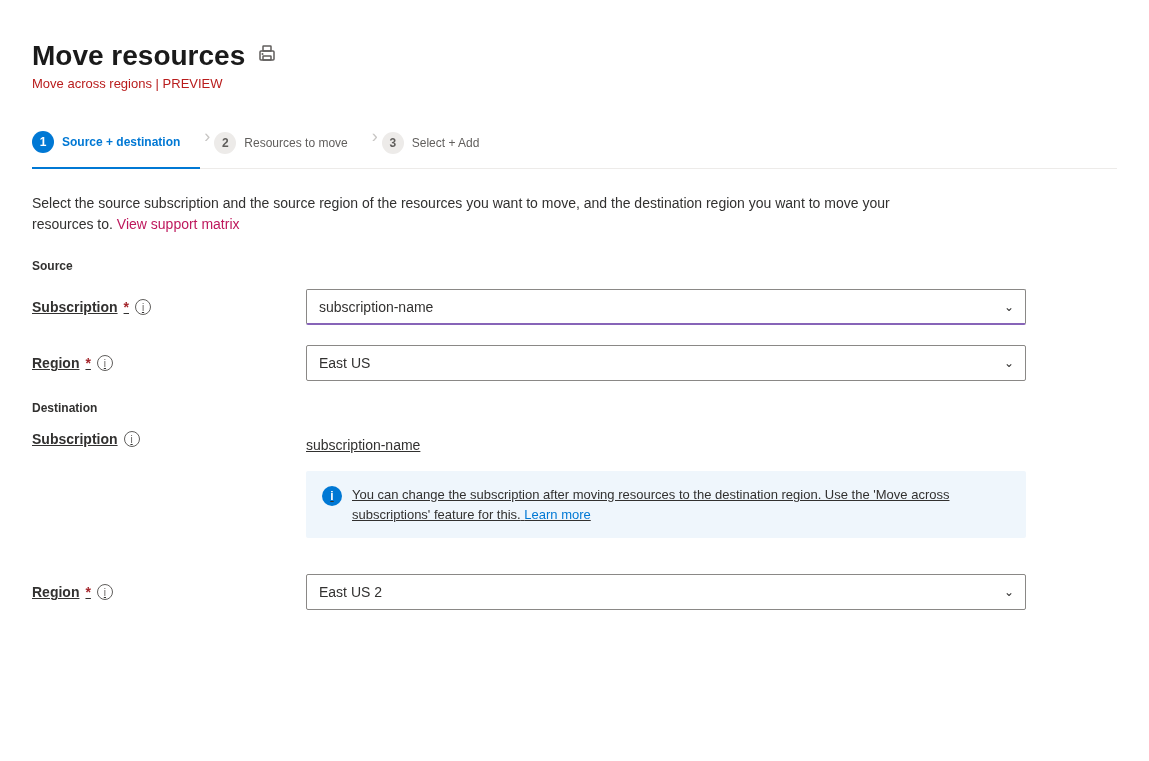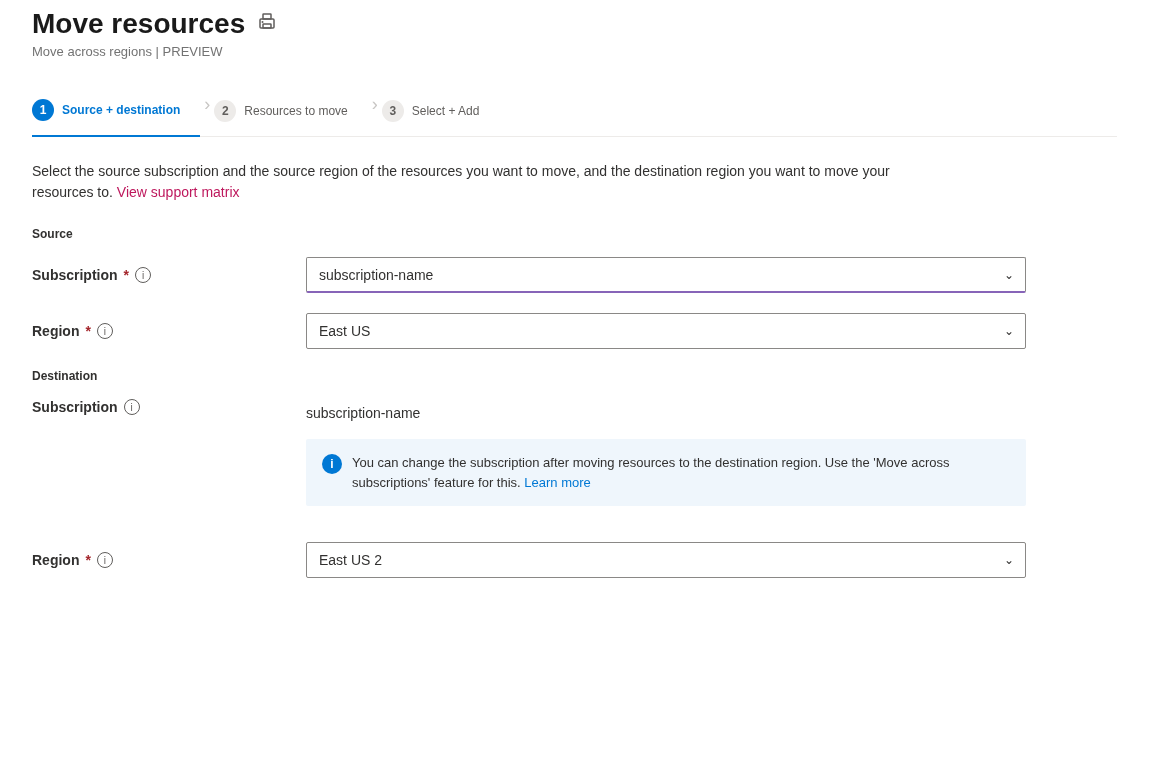--- a/index.html
+++ b/index.html
@@ -4,21 +4,21 @@
   <style>
     * { box-sizing: border-box; margin: 0; padding: 0; }
     body {
       font-family: 'Segoe UI', -apple-system, BlinkMacSystemFont, sans-serif;
       background: #fff;
       color: #323130;
       font-size: 14px;
     }
     .page-container {
       max-width: 1149px;
-      padding: 8px 32px;
+      padding: 40px 32px;
       background: #fff;
       min-height: 761px;
     }
     .page-title {
       font-size: 28px;
       font-weight: 600;
       color: #1a1a1a;
       display: flex;
       align-items: center;
       gap: 12px;
@@ -27,21 +27,21 @@
       font-size: 18px;
       color: #605e5c;
       cursor: pointer;
     }
     .page-subtitle {
       font-size: 13px;
       color: #605e5c;
       margin-top: 4px;
     }
     .page-subtitle span {
-      color: #737373;
+      color: #b91c1c;
     }
 
     
     .wizard-steps {
       display: flex;
       align-items: center;
       gap: 0;
       margin-top: 28px;
       margin-bottom: 24px;
       border-bottom: 1px solid #edebe9;
@@ -113,20 +113,21 @@
       margin-bottom: 16px;
       margin-top: 8px;
     }
 
     
     .form-row {
       display: flex;
       align-items: center;
       margin-bottom: 20px;
       gap: 24px;
+      text-decoration: underline;
     }
     .form-label-group {
       width: 250px;
       display: flex;
       align-items: center;
       gap: 6px;
       flex-shrink: 0;
     }
     .form-label {
       font-size: 14px;

